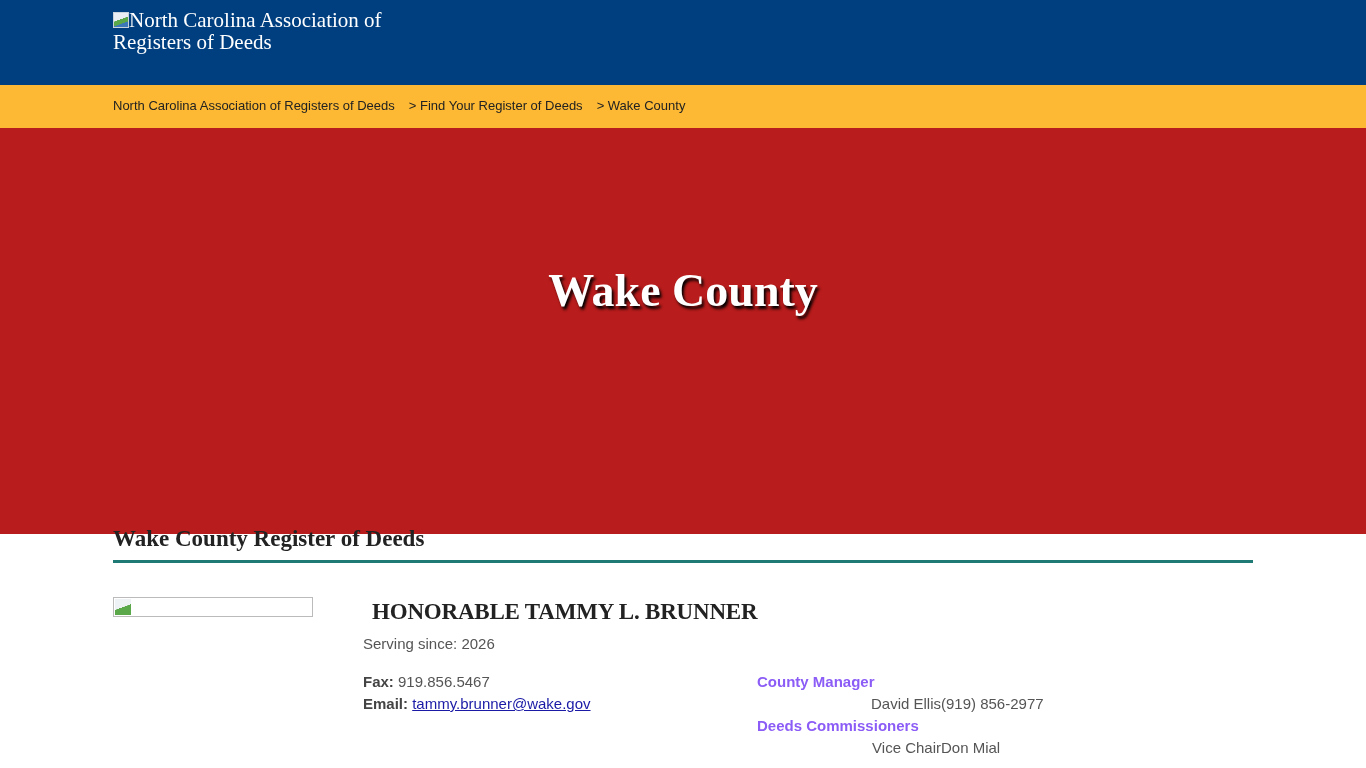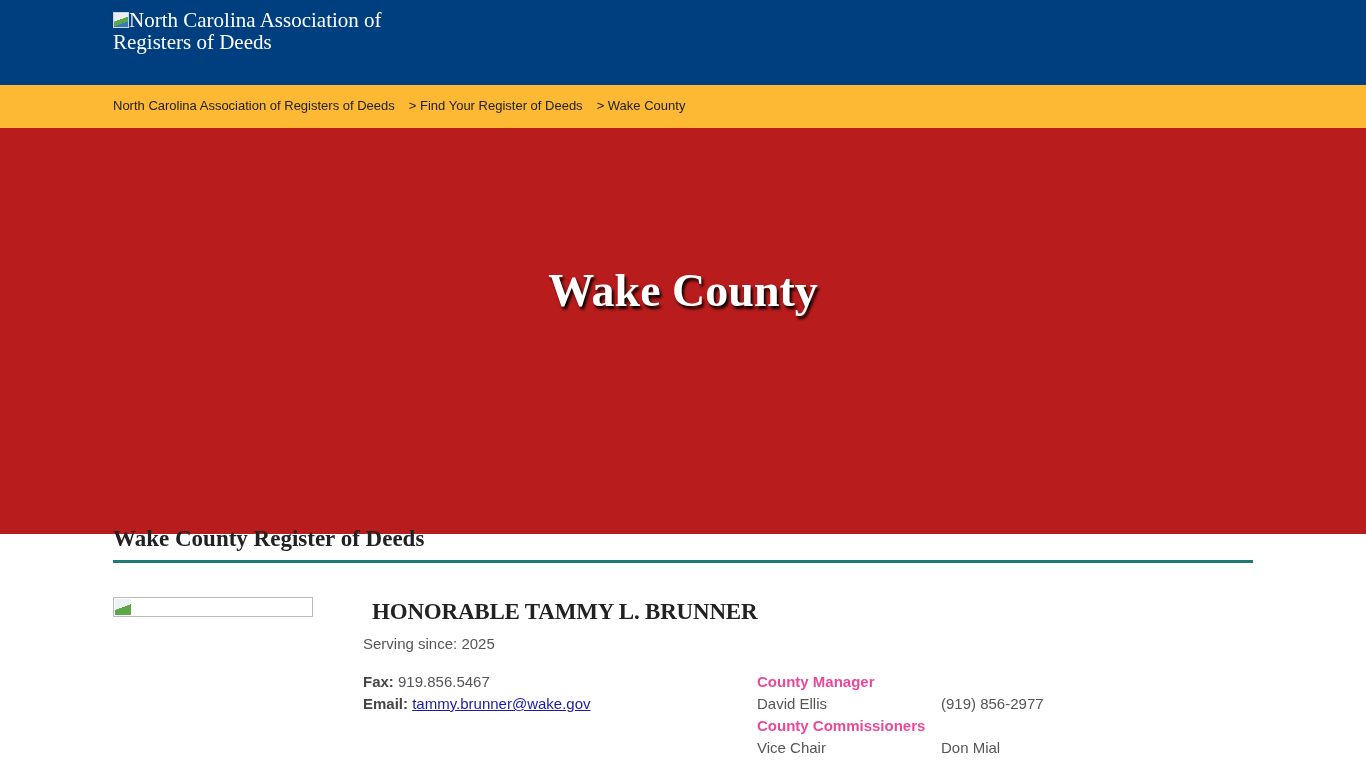--- a/index.html
+++ b/index.html
@@ -26,23 +26,23 @@
   .photo .broken-img { position: absolute; left: 1px; top: 1px; width: 16px; height: 16px; background: linear-gradient(160deg, #eef2f5 0 50%, #5aa84a 51%); }
 
   .name { position: absolute; left: 372px; top: 599px; font-family: "Liberation Serif", serif; font-weight: bold; font-size: 23px; color: #222; letter-spacing: -0.2px; }
   .since { position: absolute; left: 363px; top: 635px; font-size: 15px; color: #555; }
 
   .contact { position: absolute; left: 363px; top: 671px; font-size: 15px; line-height: 22px; color: #555; }
   .contact b { color: #444; }
   .contact a { color: #1a1aa6; text-decoration: underline; }
 
   .officials { position: absolute; left: 757px; top: 671px; font-size: 15px; line-height: 22px; color: #555; width: 320px; }
-  .officials .row { display: flex; }
+  .officials .row { display: flex; text-align: right; }
   .officials .row .c1 { width: 184px; }
-  .officials .head { font-weight: bold; color: #ec4899; }
+  .officials .head { font-weight: bold; color: #8b5cf6; }
 </style>
 </head>
 <body>
 
 <div class="header">
   <a class="logo">
     <span class="broken-img"></span><span>North Carolina Association of Registers of Deeds</span>
   </a>
 </div>
 
@@ -58,31 +58,31 @@
   <h1>Wake County</h1>
 </div>
 
 <h2 class="section-title">Wake County Register of Deeds</h2>
 
 <div class="photo">
   <span class="broken-img"></span>
 </div>
 
 <h3 class="name">HONORABLE TAMMY L. BRUNNER</h3>
-<div class="since">Serving since: 2025</div>
+<div class="since">Serving since: 2026</div>
 
 <div class="contact">
   <div><b>Fax:</b> <span>919.856.5467</span></div>
   <div><b>Email:</b> <a>tammy.brunner@wake.gov</a></div>
 </div>
 
 <div class="officials">
   <div class="head">County Manager</div>
   <div class="row">
     <span class="c1">David Ellis</span>
     <span>(919) 856-2977</span>
   </div>
-  <div class="head">County Commissioners</div>
+  <div class="head">Deeds Commissioners</div>
   <div class="row">
     <span class="c1">Vice Chair</span>
     <span>Don Mial</span>
   </div>
 </div>
 
 </body></html>

